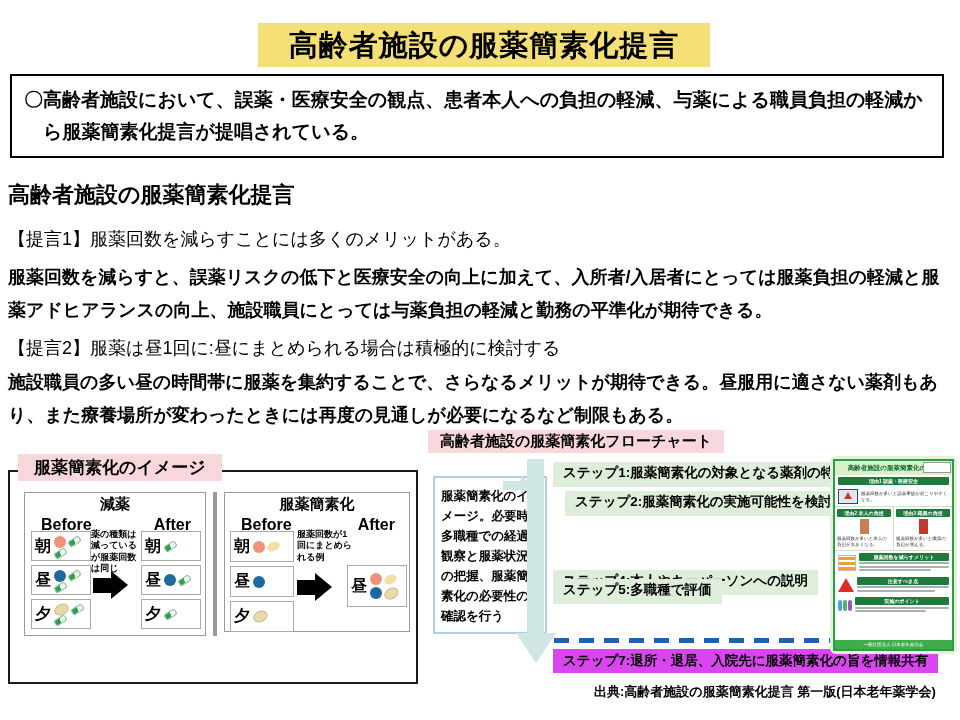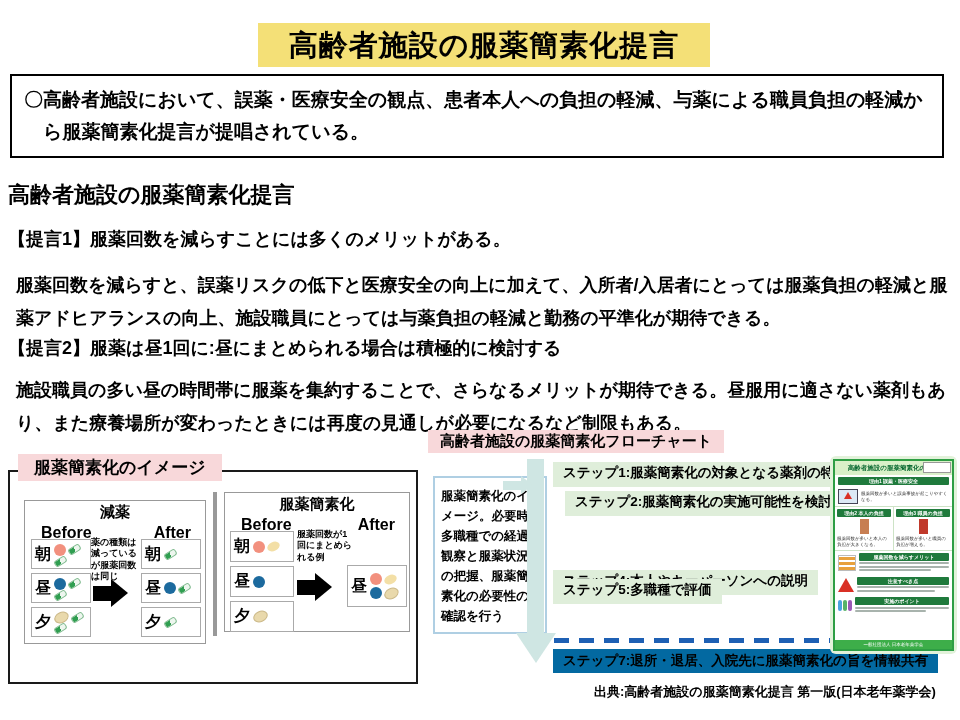--- a/index.html
+++ b/index.html
@@ -8,23 +8,23 @@
   
   .title{position:absolute;left:258px;top:23px;width:452px;height:44px;line-height:44px;
          background:#F4E077;text-align:center;font-size:29px;font-weight:bold;letter-spacing:1px;}
   
   .summary-box{position:absolute;left:10px;top:74px;width:934px;height:84px;border:2px solid #000;
                box-sizing:border-box;padding:8px 12px;}
   .summary-box p{margin:0;font-size:19px;font-weight:bold;line-height:1.7;
                  padding-left:19px;text-indent:-19px;}
   
   .section-heading{position:absolute;left:8px;top:180px;margin:0;font-size:22px;font-weight:bold;}
-  .rec-title{position:absolute;left:8px;font-size:18px;font-weight:bold;}
+  .rec-title{position:absolute;left:8px;font-size:18px;font-weight:normal;}
   .rec1{top:227px;} .rec2{top:336px;}
-  .body-par{position:absolute;left:8px;width:940px;margin:8px;font-size:18px;font-weight:bold;line-height:33px;}
+  .body-par{position:absolute;left:8px;width:940px;margin:0;font-size:18px;font-weight:bold;line-height:33px;}
   .p1{top:261px;} .p2{top:366px;}
   
   .img-frame{position:absolute;left:8px;top:470px;width:410px;height:214px;border:2px solid #1a1a1a;
              box-sizing:border-box;background:#fff;}
   .img-label{position:absolute;left:18px;top:454px;background:#F8D8DA;padding:2px 16px;
              font-size:17px;font-weight:bold;z-index:2;}
   .panel{position:absolute;border:1px solid #999;background:#fff;box-sizing:border-box;}
   .panelA{left:22px;top:490px;width:182px;height:144px;}
   .panelB{left:222px;top:490px;width:186px;height:140px;}
   .panel-title{position:absolute;left:0;right:0;top:2px;text-align:center;font-size:15px;font-weight:bold;}
@@ -58,21 +58,21 @@
   .h-arrow .head{width:0;height:0;border-top:9px solid transparent;border-bottom:9px solid transparent;
                  border-left:12px solid #CFE6E3;}
   .v-shaft{position:absolute;left:527px;top:459px;width:17px;height:174px;background:#CFE6E3;}
   .v-head{position:absolute;left:516px;top:633px;width:0;height:0;
           border-left:20px solid transparent;border-right:20px solid transparent;border-top:30px solid #CFE6E3;}
   .step{position:absolute;left:553px;height:25px;background:#DFEEDA;padding:2px 10px;
         box-sizing:border-box;font-size:13.5px;font-weight:bold;white-space:nowrap;display:inline-block;}
   .s1{top:462px;} .s2{top:491px;margin-left:12px;} .s3{top:520px;} .s4{top:570px;text-align:right;} .s5{top:579px;} .s6{top:606px;}
   .dashed-line{position:absolute;left:554px;top:638px;width:396px;height:5px;
                background:repeating-linear-gradient(90deg,#1E60B4 0 15px,transparent 15px 25px);}
-  .step7{position:absolute;left:553px;top:649px;background:#0369a1;padding:3px 10px;
+  .step7{position:absolute;left:553px;top:649px;background:#d946ef;padding:3px 10px;
          font-size:13.5px;font-weight:bold;white-space:nowrap;}
   .source{position:absolute;left:566px;top:683px;font-size:13px;font-weight:bold;margin-left:28px;}
   
   .poster-wrap{position:absolute;left:830px;top:456px;width:127px;height:198px;background:#E2F2DA;
                border-radius:6px;padding:3px;box-sizing:border-box;}
   .poster{position:relative;width:100%;height:100%;background:#fff;border:2px solid #2E9E44;
           box-sizing:border-box;display:flex;flex-direction:column;overflow:hidden;}
   .poster-corner{position:absolute;right:1px;top:1px;width:26px;height:9px;background:#fff;border:0.5px solid #999;}
   .poster-title{background:#D9F0C8;color:#0C6B33;font-size:6.5px;font-weight:bold;text-align:center;
                 padding:3px 1px 2px;}
@@ -112,21 +112,21 @@
 
   <h2 class="section-heading">高齢者施設の服薬簡素化提言</h2>
   <div class="rec-title rec1">【提言1】服薬回数を減らすことには多くのメリットがある。</div>
   <p class="body-par p1">服薬回数を減らすと、誤薬リスクの低下と医療安全の向上に加えて、入所者/入居者にとっては服薬負担の軽減と服薬アドヒアランスの向上、施設職員にとっては与薬負担の軽減と勤務の平準化が期待できる。</p>
   <div class="rec-title rec2">【提言2】服薬は昼1回に:昼にまとめられる場合は積極的に検討する</div>
   <p class="body-par p2">施設職員の多い昼の時間帯に服薬を集約することで、さらなるメリットが期待できる。昼服用に適さない薬剤もあり、また療養場所が変わったときには再度の見通しが必要になるなど制限もある。</p>
 
   <div class="img-label">服薬簡素化のイメージ</div>
   <div class="img-frame">
 
-    <div class="panel panelA" style="left:14px;top:28px;">
+    <div class="panel panelA" style="left:14px;top:20px;">
       <div class="panel-title">減薬</div>
       <div class="col-label before-lab">Before</div>
       <div class="col-label after-lab">After</div>
 
       <div class="dose-box" style="left:6px;top:38px;width:60px;">
         <span class="dose-time">朝</span>
         <span class="pills">
             <span class="pill pill-red"></span>
             <span class="pill pill-capsule"></span>
             <span class="pill pill-capsule"></span>

